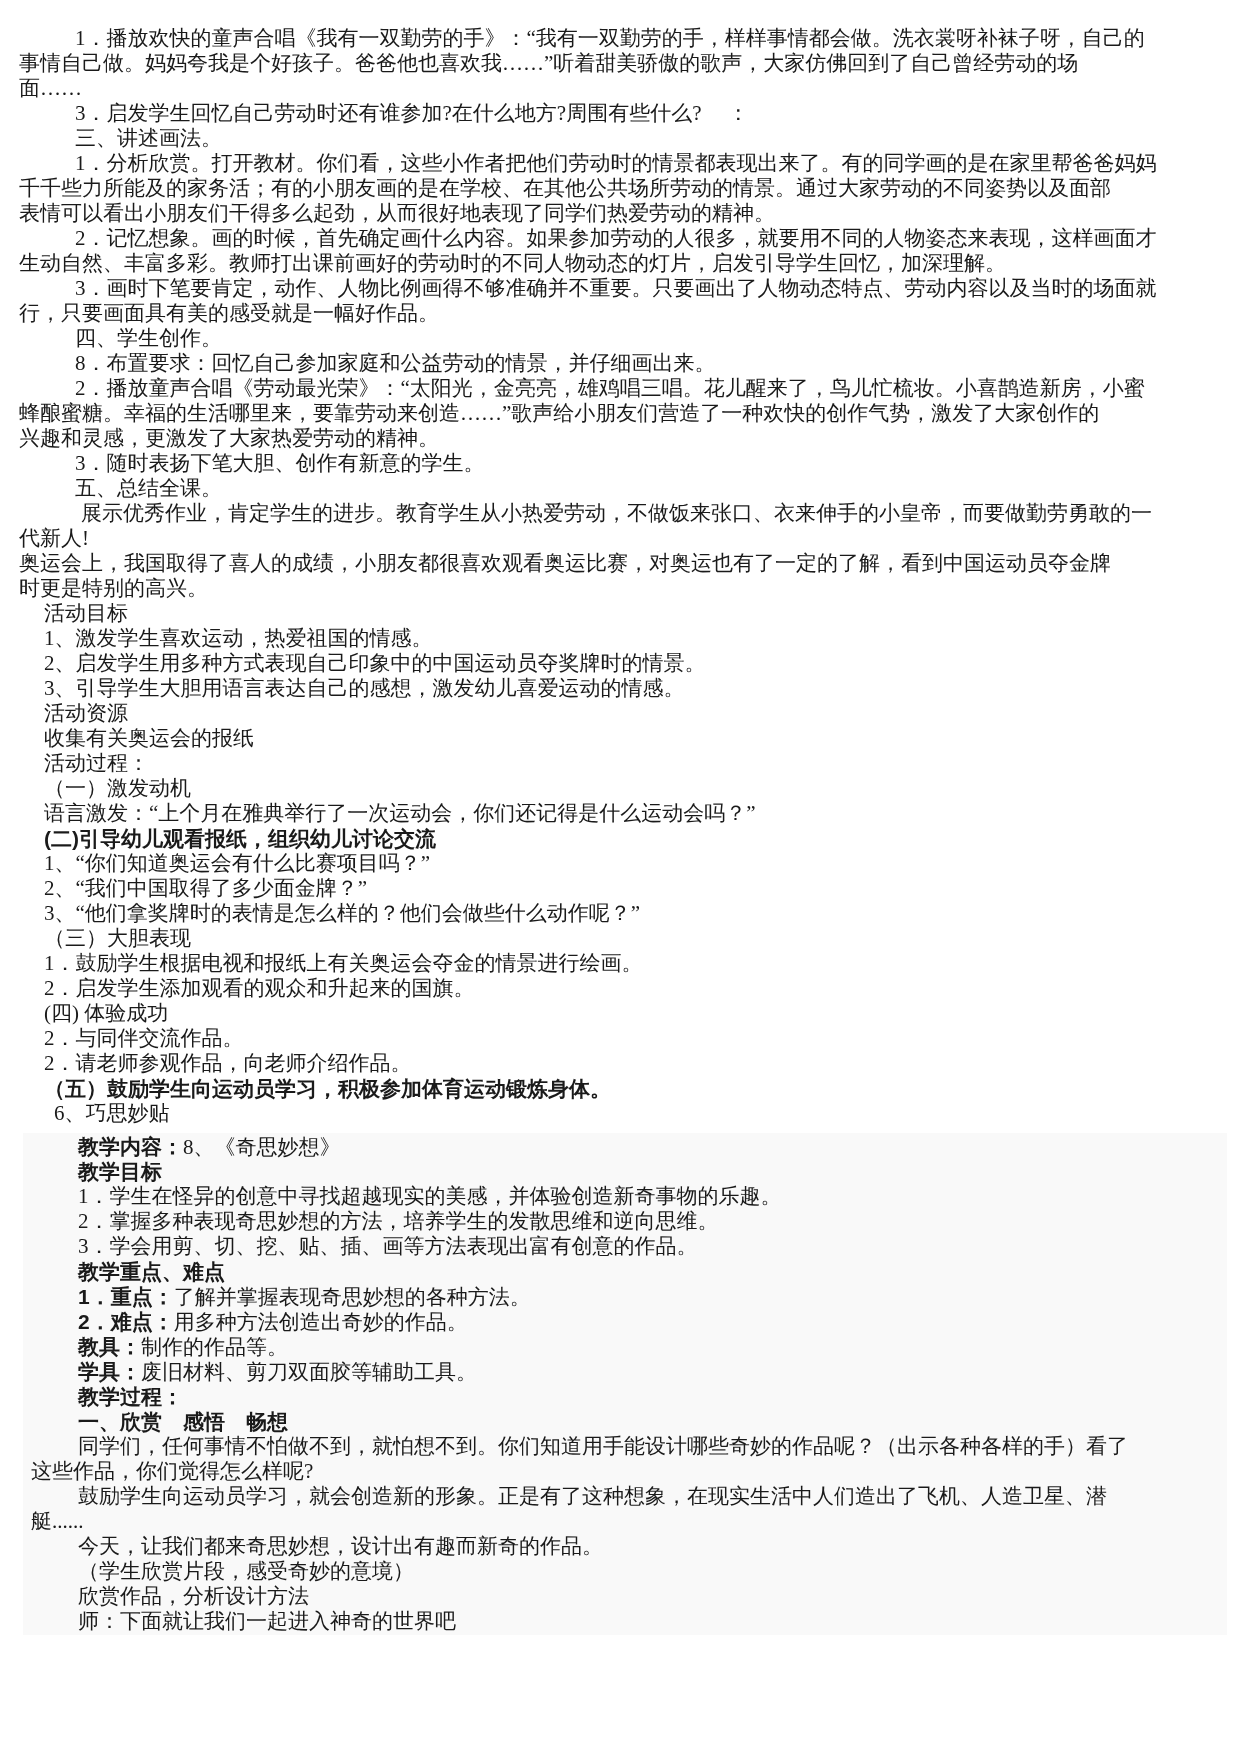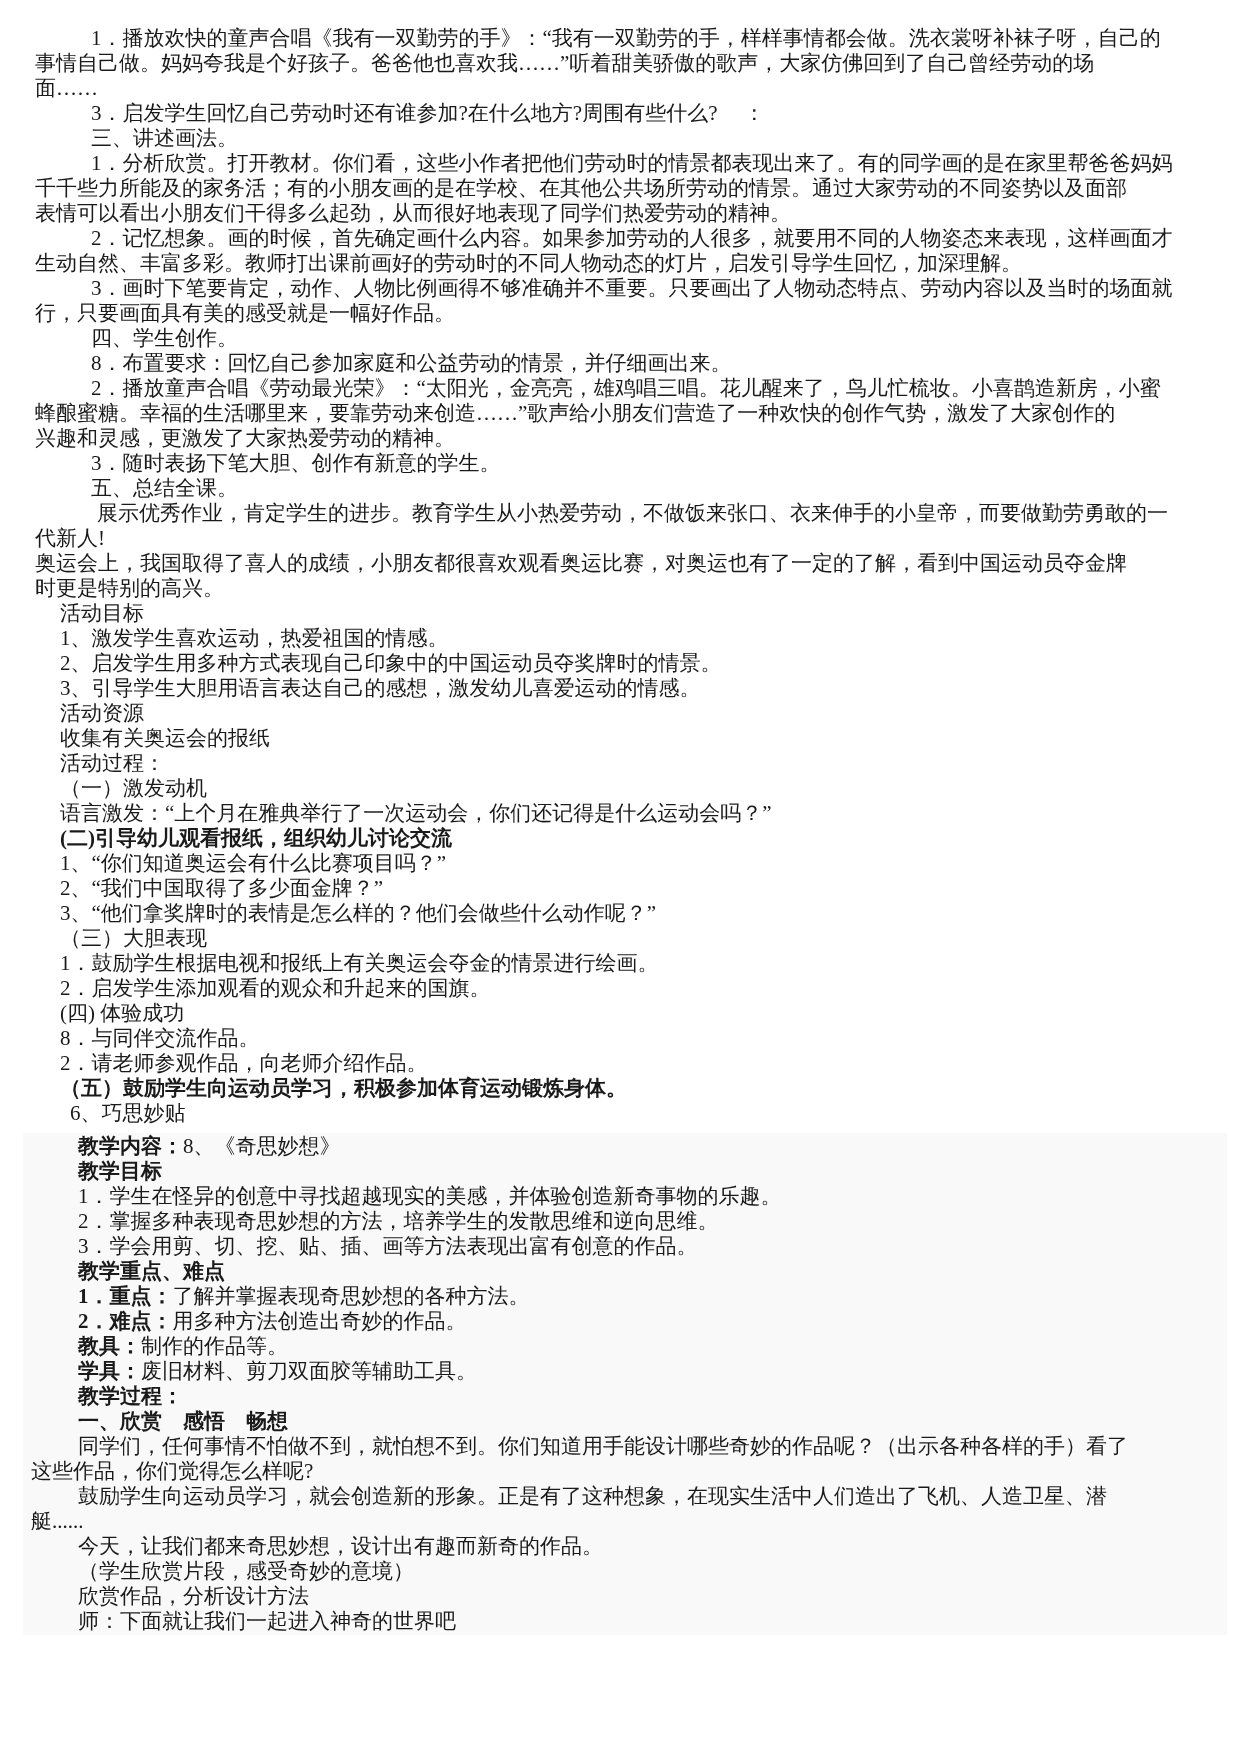--- a/index.html
+++ b/index.html
@@ -15,21 +15,21 @@
     height:1754px;
     margin:0 auto;
     background:var(--page-bg);
     color:var(--text);
     font-family:"Liberation Serif","DejaVu Serif",serif;
     font-size:21px;
     line-height:25px;
     overflow:hidden;
   }
   .upper{
-    padding:26px 24px 0 35px;
+    padding:26px 24px 0 19px;
   }
   .line{
     height:25px;
     white-space:pre;
     overflow:visible;
   }
   
   .i-flush{padding-left:0;}
   .i-para{padding-left:56px;}
   .i-para2{padding-left:62px;}
@@ -37,21 +37,21 @@
   .i-mid2{padding-left:35px;}
   .shaded{
     margin:7px 14px 0 23px;
     background:var(--block-bg);
     padding:1px 0 1px 8px;
   }
   .i-bind{padding-left:47px;}
   .i-bflush{padding-left:0;}
   .bold{
     font-weight:700;
-    font-family:Liberation Serif, serif;
+    font-family:Liberation Sans, sans-serif;
   }
 </style>
 </head>
 <body>
 
 <div class="page">
   <div class="upper">
       <div class="line i-para"><span>1．播放欢快的童声合唱《我有一双勤劳的手》：“我有一双勤劳的手，样样事情都会做。洗衣裳呀补袜子呀，自己的</span></div>
       <div class="line i-flush"><span>事情自己做。妈妈夸我是个好孩子。爸爸他也喜欢我……”听着甜美骄傲的歌声，大家仿佛回到了自己曾经劳动的场</span></div>
       <div class="line i-flush"><span>面……</span></div>
@@ -85,21 +85,21 @@
       <div class="line i-mid"><span>（一）激发动机</span></div>
       <div class="line i-mid"><span>语言激发：“上个月在雅典举行了一次运动会，你们还记得是什么运动会吗？”</span></div>
       <div class="line i-mid"><span class="bold">(二)引导幼儿观看报纸，组织幼儿讨论交流</span></div>
       <div class="line i-mid"><span>1、“你们知道奥运会有什么比赛项目吗？”</span></div>
       <div class="line i-mid"><span>2、“我们中国取得了多少面金牌？”</span></div>
       <div class="line i-mid"><span>3、“他们拿奖牌时的表情是怎么样的？他们会做些什么动作呢？”</span></div>
       <div class="line i-mid"><span>（三）大胆表现</span></div>
       <div class="line i-mid"><span>1．鼓励学生根据电视和报纸上有关奥运会夺金的情景进行绘画。</span></div>
       <div class="line i-mid"><span>2．启发学生添加观看的观众和升起来的国旗。</span></div>
       <div class="line i-mid"><span>(四) 体验成功</span></div>
-      <div class="line i-mid"><span>8．与同伴交流作品。</span></div>
+      <div class="line i-mid"><span>2．与同伴交流作品。</span></div>
       <div class="line i-mid"><span>2．请老师参观作品，向老师介绍作品。</span></div>
       <div class="line i-mid"><span class="bold">（五）鼓励学生向运动员学习，积极参加体育运动锻炼身体。</span></div>
       <div class="line i-mid2"><span>6、巧思妙贴</span></div>
     </div>
   <div class="shaded">
       <div class="line i-bind"><span class="bold">教学内容：</span><span>8、《奇思妙想》</span></div>
       <div class="line i-bind"><span class="bold">教学目标</span></div>
       <div class="line i-bind"><span>1．学生在怪异的创意中寻找超越现实的美感，并体验创造新奇事物的乐趣。</span></div>
       <div class="line i-bind"><span>2．掌握多种表现奇思妙想的方法，培养学生的发散思维和逆向思维。</span></div>
       <div class="line i-bind"><span>3．学会用剪、切、挖、贴、插、画等方法表现出富有创意的作品。</span></div>

